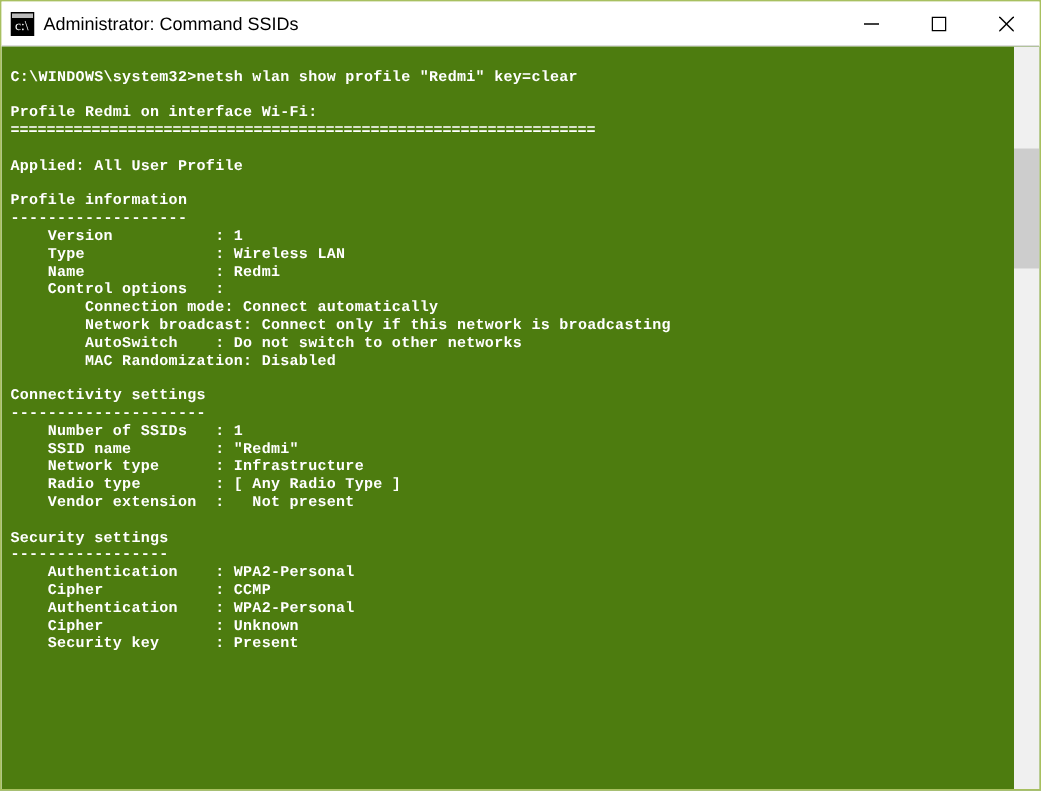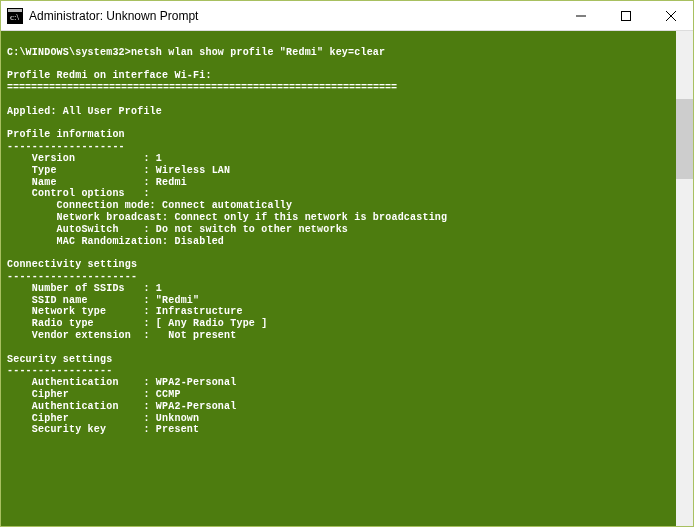--- a/index.html
+++ b/index.html
@@ -81,21 +81,21 @@
 <body>
 
 <div class="titlebar">
   <span class="icon-box">
     <svg width="16" height="16" viewBox="0 0 16 16">
         <rect x="0" y="0" width="16" height="16" fill="#000"></rect>
         <rect x="1" y="1" width="14" height="3" fill="#bbb"></rect>
         <text x="3" y="12" font-size="9" fill="#fff" font-family="Consolas">c:\</text>
       </svg>
   </span>
-  <span class="title">Administrator: Unknown Prompt</span>
+  <span class="title">Administrator: Command SSIDs</span>
   <div class="sysbtns">
     <div class="sysbtn">
       <svg width="10" height="10">
           <line x1="0" y1="5" x2="10" y2="5" stroke="#000" stroke-width="1"></line>
         </svg>
     </div>
     <div class="sysbtn">
       <svg width="10" height="10">
           <rect x="0.5" y="0.5" width="9" height="9" fill="none" stroke="#000" stroke-width="1"></rect>
         </svg>

